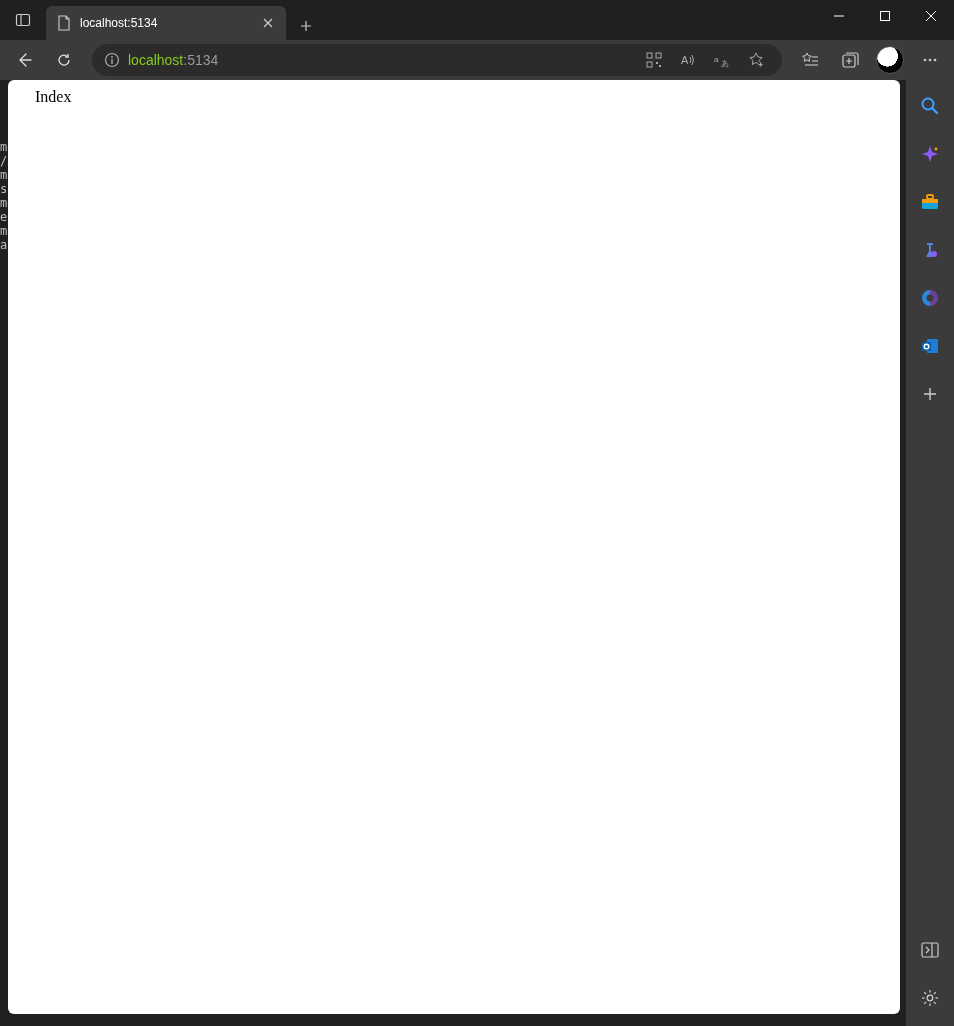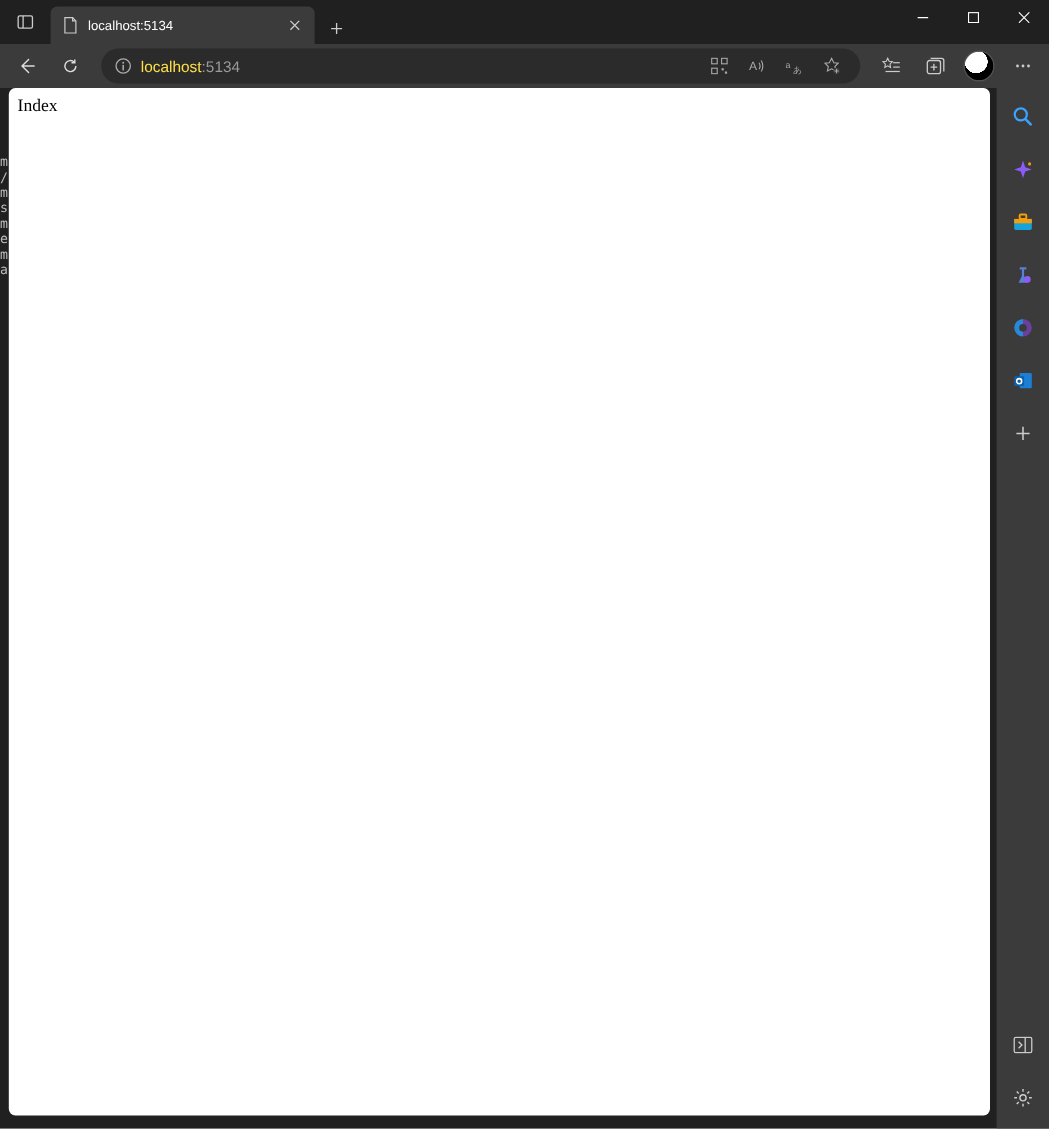--- a/index.html
+++ b/index.html
@@ -130,21 +130,21 @@
       align-items: center;
       justify-content: center;
       color: #aaa;
     }
     .addr-text {
       flex: 1;
       color: #fff;
       font-size: 14px;
     }
     .addr-text .host {
-      color: #fde047;
+      color: #84cc16;
     }
     .addr-text .port {
       color: #9a9a9a;
       margin-top: 37px;
     }
     .addr-right {
       display: flex;
       gap: 6px;
     }
     .addr-right .tool-btn {
@@ -167,20 +167,21 @@
       bottom: 12px;
       background: #fff;
       border-radius: 6px;
       overflow: hidden;
     }
     .page-content {
       padding: 8px;
       font-family: 'Times New Roman', serif;
       font-size: 16px;
       color: #000;
+      margin-left: 19px;
     }
     
     .right-sidebar {
       position: absolute;
       top: 80px;
       right: 0;
       bottom: 0;
       width: 48px;
       background: #3b3b3b;
       display: flex;

